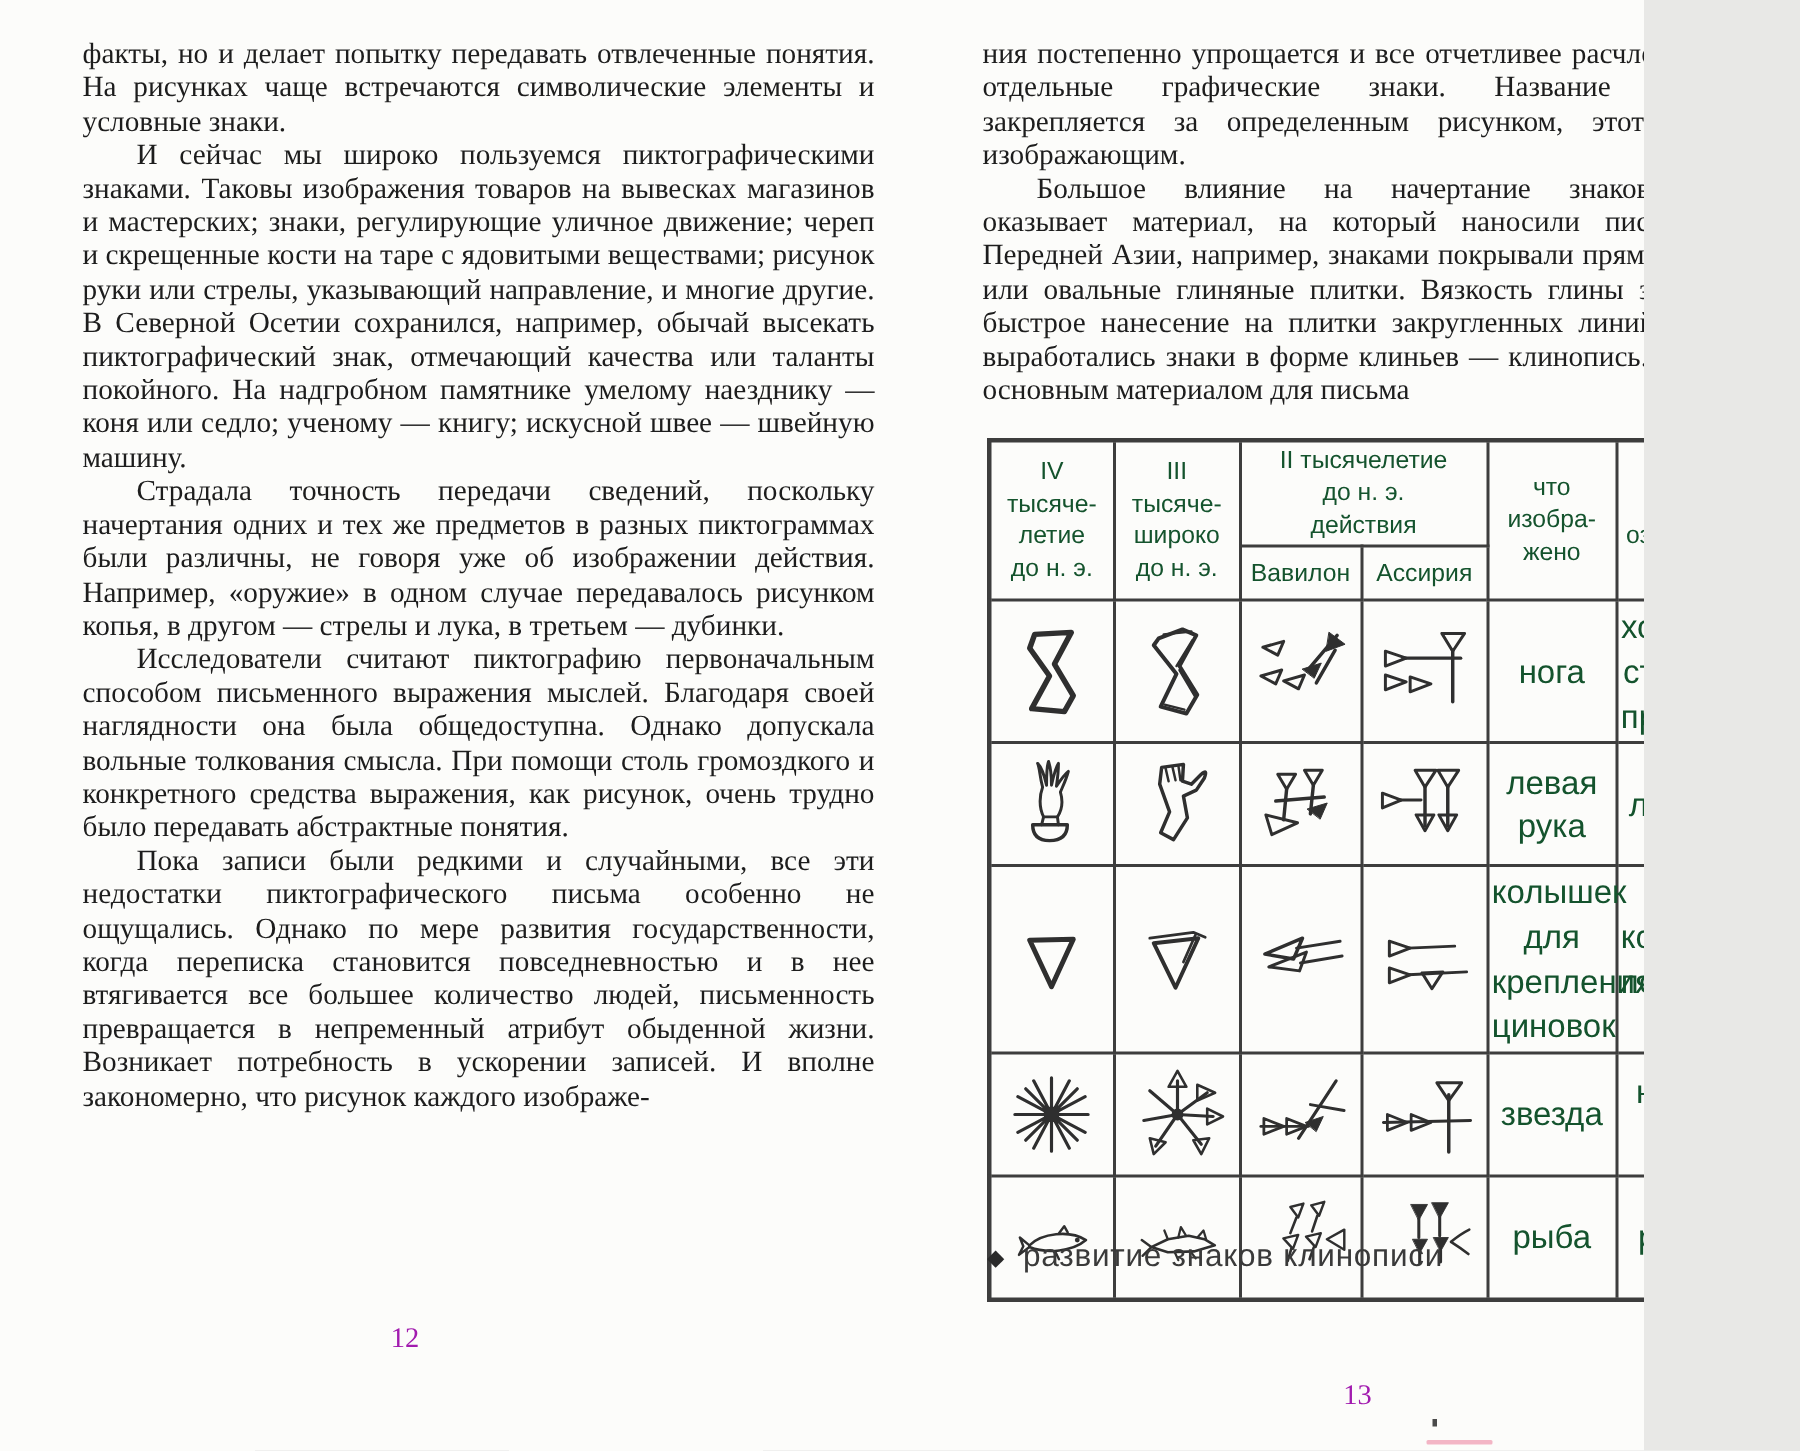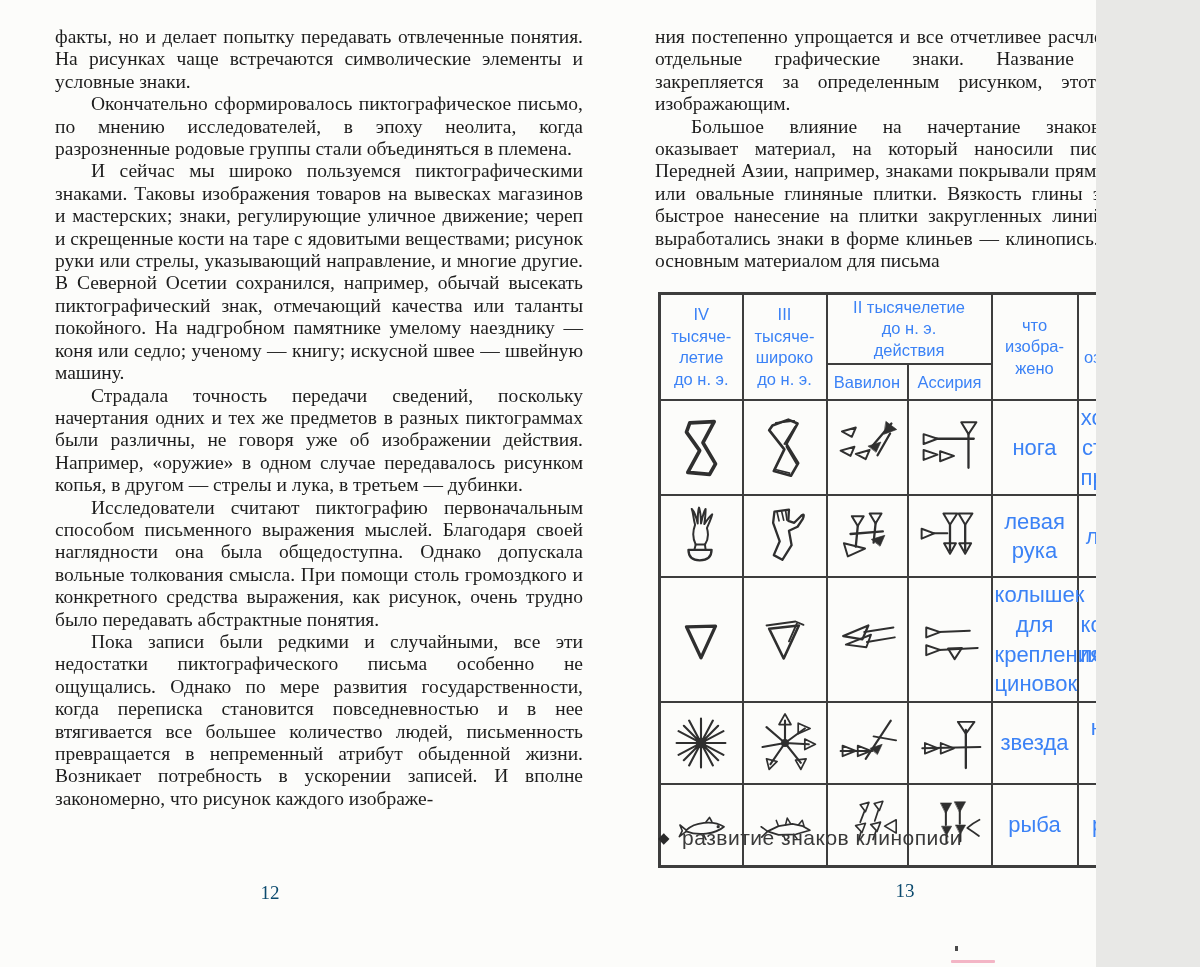--- a/index.html
+++ b/index.html
@@ -10,21 +10,21 @@
   
   .page-text{position:absolute;top:26px;width:528px;font-size:19.5px;line-height:22.4px;
     text-align:justify;}
   .page-text.left{left:55px;}
   .page-text.right{left:655px;}
   .page-text p{margin:0;}
   .page-text p.indent{text-indent:36px;}
   
   table.cuneiform{
     position:absolute;left:658px;top:292px;width:500px;border-collapse:collapse;
-    table-layout:fixed;font-family:"Liberation Sans",sans-serif;color:#3b82f6;
+    table-layout:fixed;font-family:"Liberation Sans",sans-serif;color:#14532d;
     background:#fcfcfa;
   }
   table.cuneiform th,table.cuneiform td{
     border:2px solid #3d3d3d;text-align:center;vertical-align:middle;padding:2px;
   }
   table.cuneiform{border:3px solid #3d3d3d;}
   table.cuneiform th{font-weight:normal;font-size:16.5px;line-height:1.3;}
   table.cuneiform td.cell-text{font-size:22px;line-height:1.35;}
   .pre{white-space:pre-line;}
   thead tr.h-top{height:60px;}
@@ -33,36 +33,35 @@
   .glyph{display:block;}
   .glyph svg{width:72px;height:66px;display:block;margin:0 auto;}
   tr.row-fish .glyph svg{width:86px;height:58px;}
   
   .caption{
     position:absolute;left:658px;top:826px;font-family:"Liberation Sans",sans-serif;
     font-size:21px;color:#3a3a3a;letter-spacing:.5px;display:flex;align-items:center;gap:12px;
   }
   .caption .diamond{font-size:15px;color:#2a2a2a;}
   
-  .pagenum{position:absolute;font-size:19px;color:#0c4a6e;text-align:center;}
+  .pagenum{position:absolute;font-size:19px;color:#a21caf;text-align:center;}
   .pagenum.left{left:40px;width:460px;top:882px;}
-  .pagenum.right{left:655px;width:500px;top:880px;}
+  .pagenum.right{left:655px;width:500px;top:920px;}
   
   .artifact-line{position:absolute;left:951px;top:960px;width:44px;height:3px;
     background:#f3b5c5;border-radius:1px;}
   .artifact-speck{position:absolute;left:955px;top:946px;width:3px;height:5px;background:#4a4a4a;}
 </style>
 </head>
 <body>
 
 <div class="spread">
 
   <div class="page-text left">
     <p>факты, но и делает попытку передавать отвлеченные понятия. На рисунках чаще встречаются символические элементы и условные знаки.</p>
-    <p class="indent">Окончательно сформировалось пиктографическое письмо, по мнению исследователей, в эпоху неолита, когда разрозненные родовые группы стали объединяться в племена.</p>
     <p class="indent">И сейчас мы широко пользуемся пиктографическими знаками. Таковы изображения товаров на вывесках магазинов и мастерских; знаки, регулирующие уличное движение; череп и скрещенные кости на таре с ядовитыми веществами; рисунок руки или стрелы, указывающий направление, и многие другие. В Северной Осетии сохранился, например, обычай высекать пиктографический знак, отмечающий качества или таланты покойного. На надгробном памятнике умелому наезднику — коня или седло; ученому — книгу; искусной швее — швейную машину.</p>
     <p class="indent">Страдала точность передачи сведений, поскольку начертания одних и тех же предметов в разных пиктограммах были различны, не говоря уже об изображении действия. Например, «оружие» в одном случае передавалось рисунком копья, в другом — стрелы и лука, в третьем — дубинки.</p>
     <p class="indent">Исследователи считают пиктографию первоначальным способом письменного выражения мыслей. Благодаря своей наглядности она была общедоступна. Однако допускала вольные толкования смысла. При помощи столь громоздкого и конкретного средства выражения, как рисунок, очень трудно было передавать абстрактные понятия.</p>
     <p class="indent">Пока записи были редкими и случайными, все эти недостатки пиктографического письма особенно не ощущались. Однако по мере развития государственности, когда переписка становится повседневностью и в нее втягивается все большее количество людей, письменность превращается в непременный атрибут обыденной жизни. Возникает потребность в ускорении записей. И вполне закономерно, что рисунок каждого изображе-</p>
   </div>
 
   <div class="page-text right">
     <p>ния постепенно упрощается и все отчетливее расчленяется на отдельные графические знаки. Название предмета закрепляется за определенным рисунком, этот предмет изображающим.</p>
     <p class="indent">Большое влияние на начертание знаков-рисунков оказывает материал, на который наносили письмена. В Передней Азии, например, знаками покрывали прямоугольные или овальные глиняные плитки. Вязкость глины затрудняла быстрое нанесение на плитки закругленных линий, и здесь выработались знаки в форме клиньев — клинопись. В Египте основным материалом для письма</p>
   </div>

